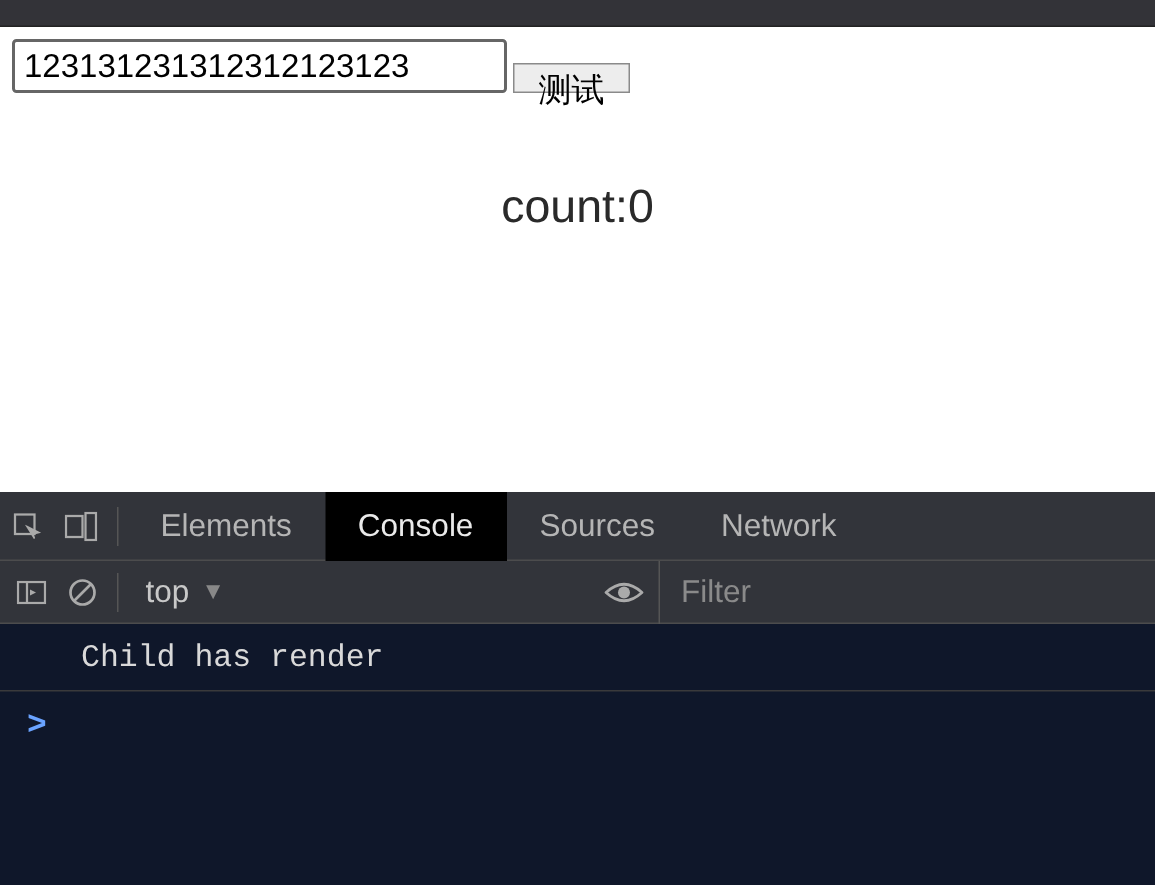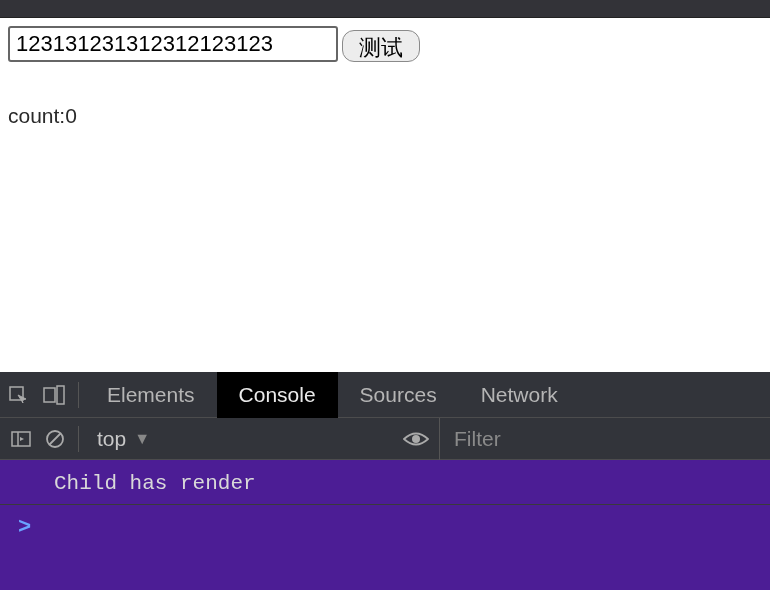--- a/index.html
+++ b/index.html
@@ -33,45 +33,45 @@
       height: 36px;
       padding: 4px 6px;
       font-size: 22px;
       font-family: Arial, sans-serif;
       border: 2px solid #666;
       border-radius: 3px;
       outline: none;
       color: #000;
     }
     .test-button {
-      height: 32px;
+      height: 20px;
       padding: 2px 16px;
       font-size: 22px;
       background: #ededed;
       border: 1px solid #8a8a8a;
-      border-radius: 12px;
+      border-radius: 0;
       cursor: pointer;
       color: #000;
     }
     .count-display {
-      margin-top: 42px;
-      font-size: 21px;
+      margin-top: 58px;
+      font-size: 31px;
       color: #2a2a2a;
+      text-align: center;
     }
     
     .devtools {
       position: absolute;
       top: 328px;
       left: 0;
       right: 0;
       bottom: 0;
-      background: #4c1d95;
+      background: #0f172a;
       color: #d6d6d6;
       font-family: Arial, sans-serif;
-      margin-top: 44px;
     }
     .tabs-row {
       height: 46px;
       display: flex;
       align-items: center;
       border-bottom: 1px solid #4c4c4d;
       background: #32343a;
     }
     .toolbar-icon {
       width: 36px;

